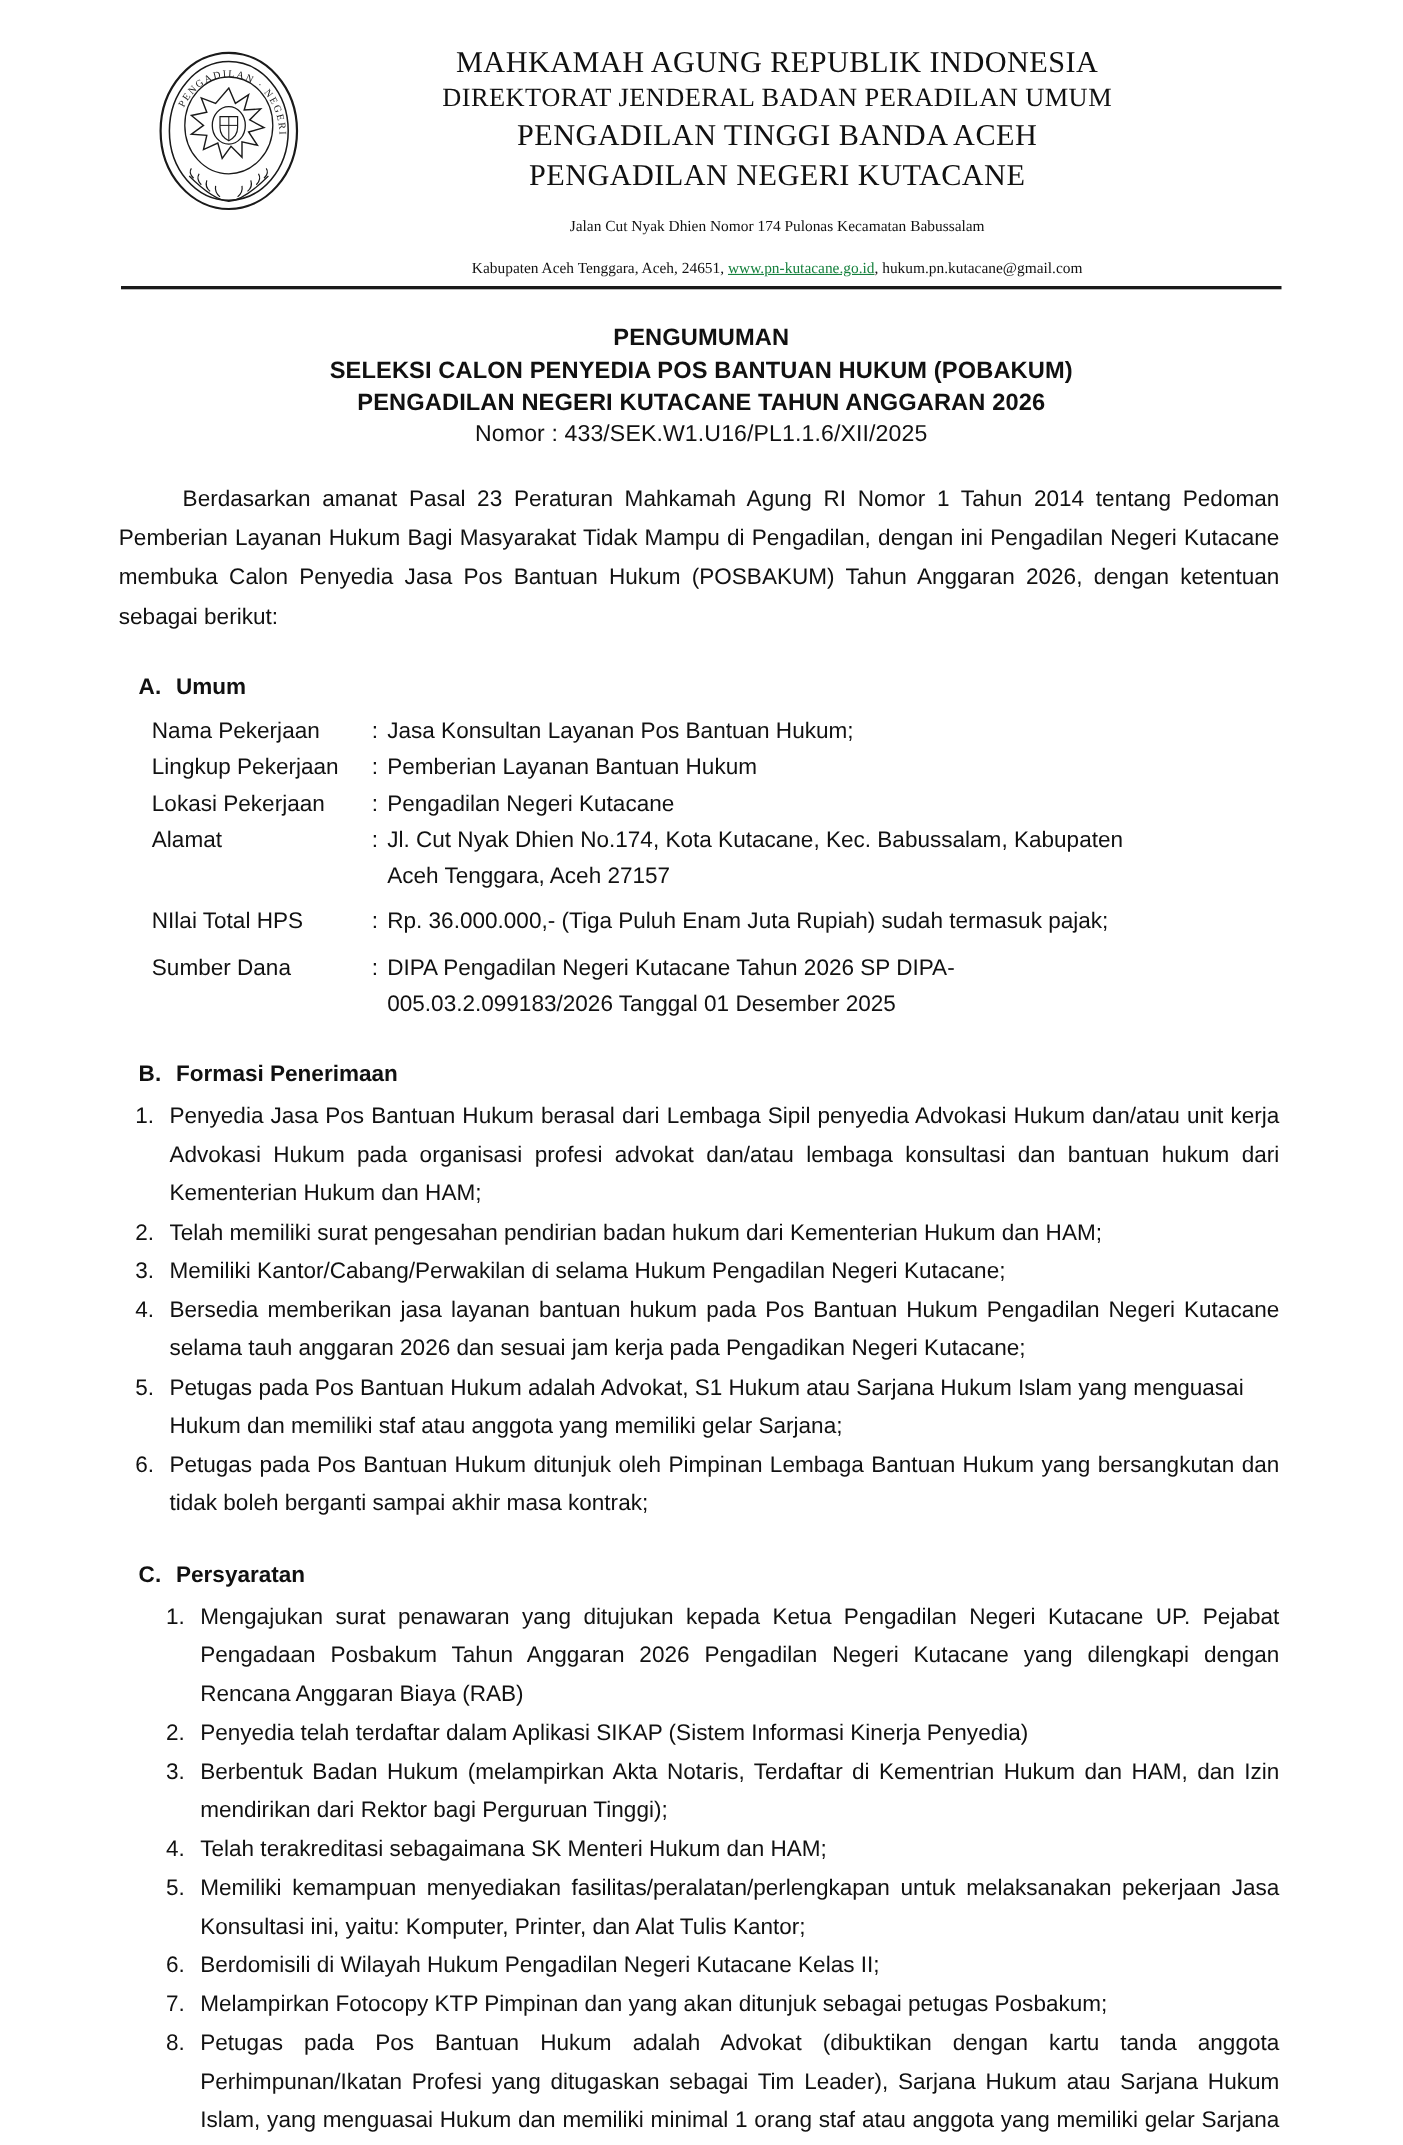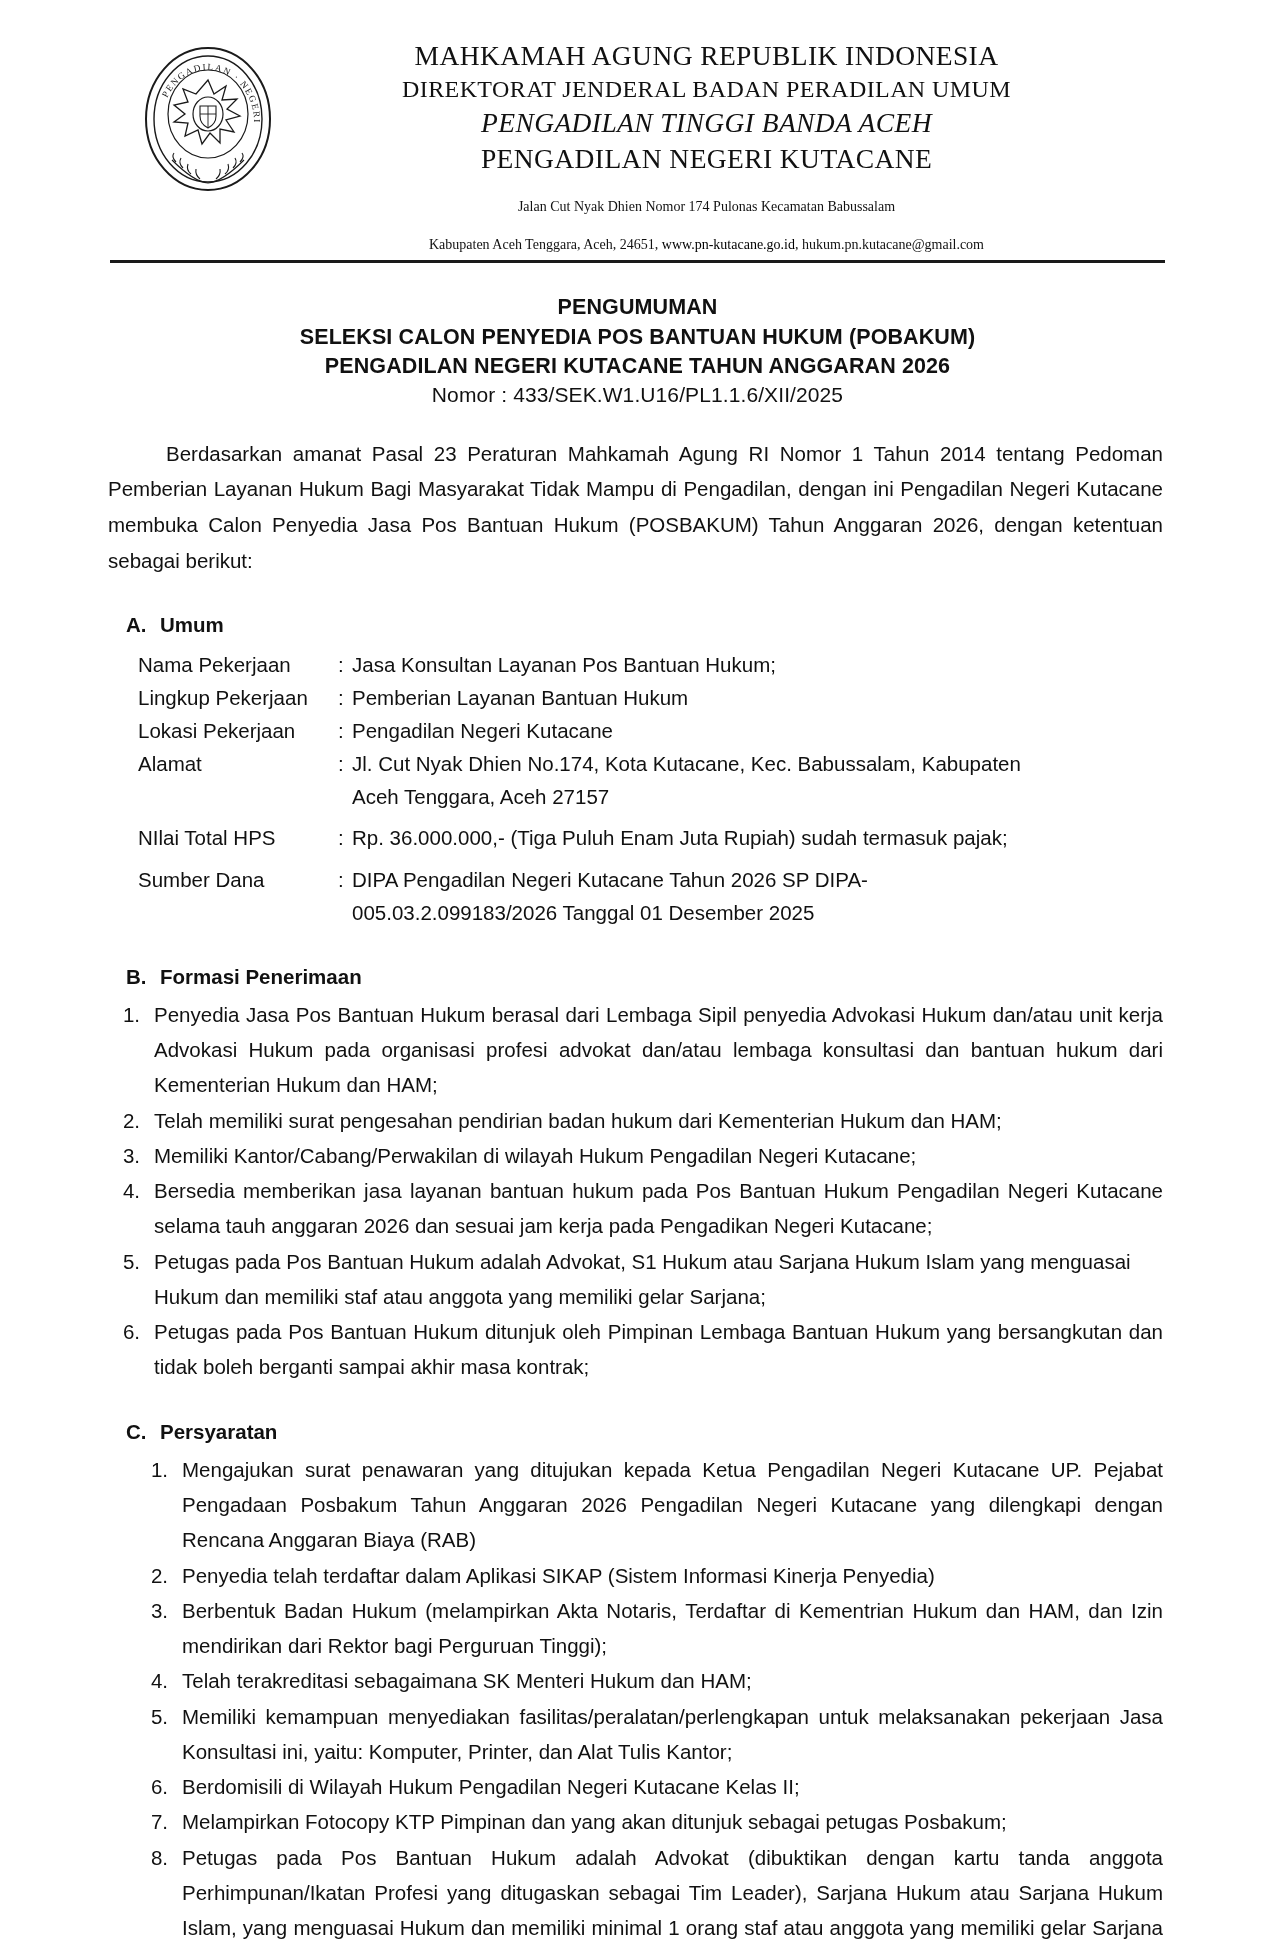--- a/index.html
+++ b/index.html
@@ -59,36 +59,36 @@
     font-size: 24px;
     letter-spacing: 0.4px;
     line-height: 1.30;
     white-space: nowrap;
   }
   .head-line-3 {
     font-size: 27.5px;
     letter-spacing: 0.4px;
     line-height: 1.30;
     white-space: nowrap;
-    font-style: italic;
   }
   .head-line-4 {
     font-size: 27.5px;
     letter-spacing: 0.4px;
     line-height: 1.34;
     white-space: nowrap;
   }
   .head-addr {
     font-size: 14px;
     line-height: 1.42;
     margin-top: 19px;
     white-space: nowrap;
   }
   .head-addr .link {
-    color: #000000;
+    color: #15803d;
+    text-decoration: underline;
   }
 
   .rule {
     margin: 5px 110px 0 110px;
     border-top: 3px solid #1a1a1a;
   }
 
   
   .title-block {
     text-align: center;
@@ -304,21 +304,21 @@
         <div class="li">
           <span class="li-num">1.</span>
           <span class="li-txt">Penyedia Jasa Pos Bantuan Hukum berasal dari Lembaga Sipil penyedia Advokasi Hukum dan/atau unit kerja Advokasi Hukum pada organisasi profesi advokat dan/atau lembaga konsultasi dan bantuan hukum dari Kementerian Hukum dan HAM;</span>
         </div>
         <div class="li">
           <span class="li-num">2.</span>
           <span class="li-txt nojust">Telah memiliki surat pengesahan pendirian badan hukum dari Kementerian Hukum dan HAM;</span>
         </div>
         <div class="li">
           <span class="li-num">3.</span>
-          <span class="li-txt nojust">Memiliki Kantor/Cabang/Perwakilan di wilayah Hukum Pengadilan Negeri Kutacane;</span>
+          <span class="li-txt nojust">Memiliki Kantor/Cabang/Perwakilan di selama Hukum Pengadilan Negeri Kutacane;</span>
         </div>
         <div class="li">
           <span class="li-num">4.</span>
           <span class="li-txt">Bersedia memberikan jasa layanan bantuan hukum pada Pos Bantuan Hukum Pengadilan Negeri Kutacane selama tauh anggaran 2026 dan sesuai jam kerja pada Pengadikan Negeri Kutacane;</span>
         </div>
         <div class="li">
           <span class="li-num">5.</span>
           <span class="li-txt nojust">Petugas pada Pos Bantuan Hukum adalah Advokat, S1 Hukum atau Sarjana Hukum Islam yang menguasai Hukum dan memiliki staf atau anggota yang memiliki gelar Sarjana;</span>
         </div>
         <div class="li">

